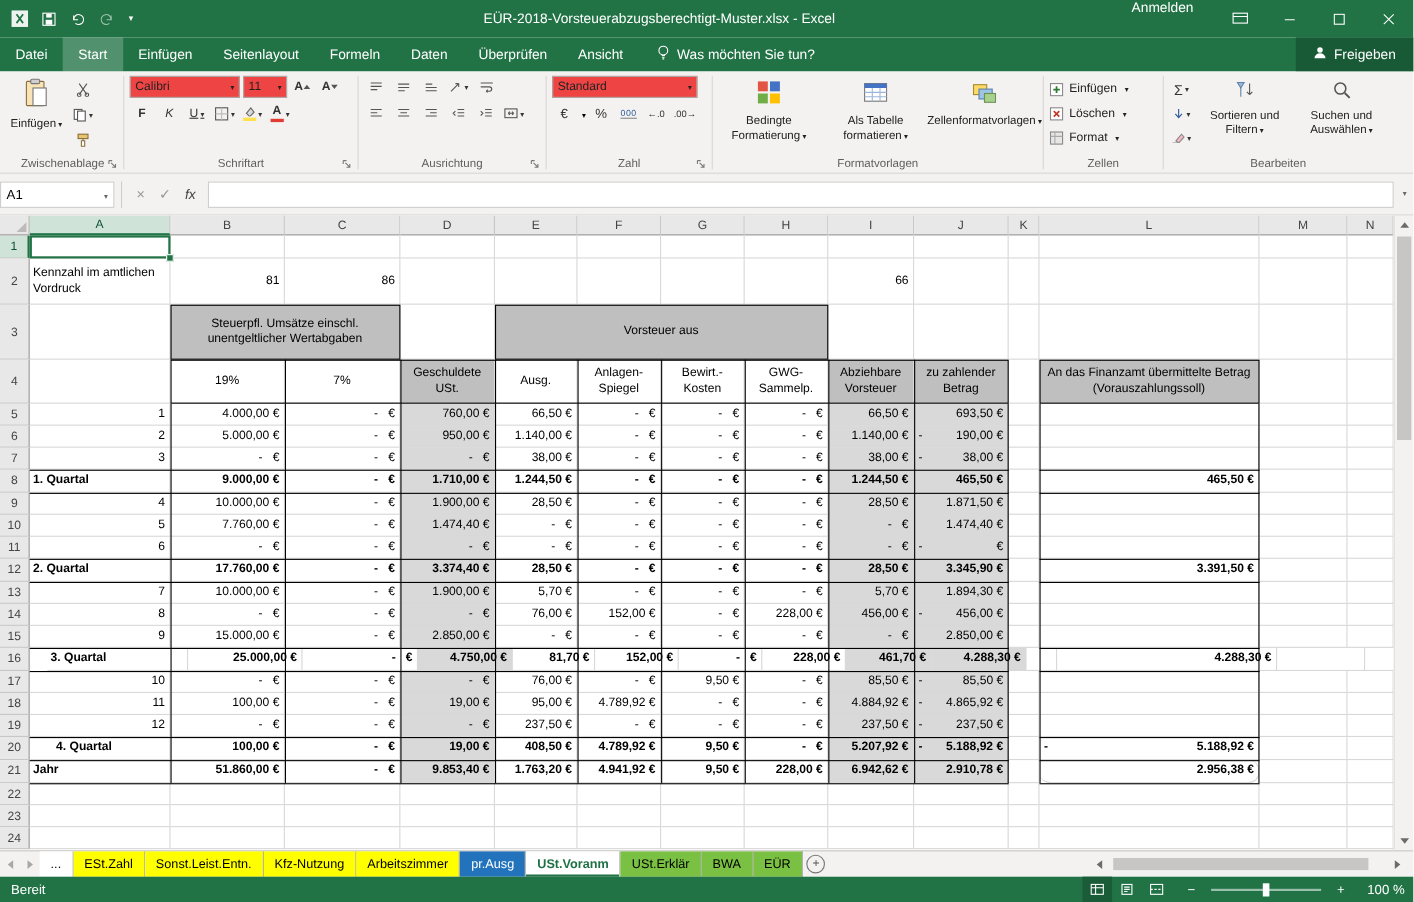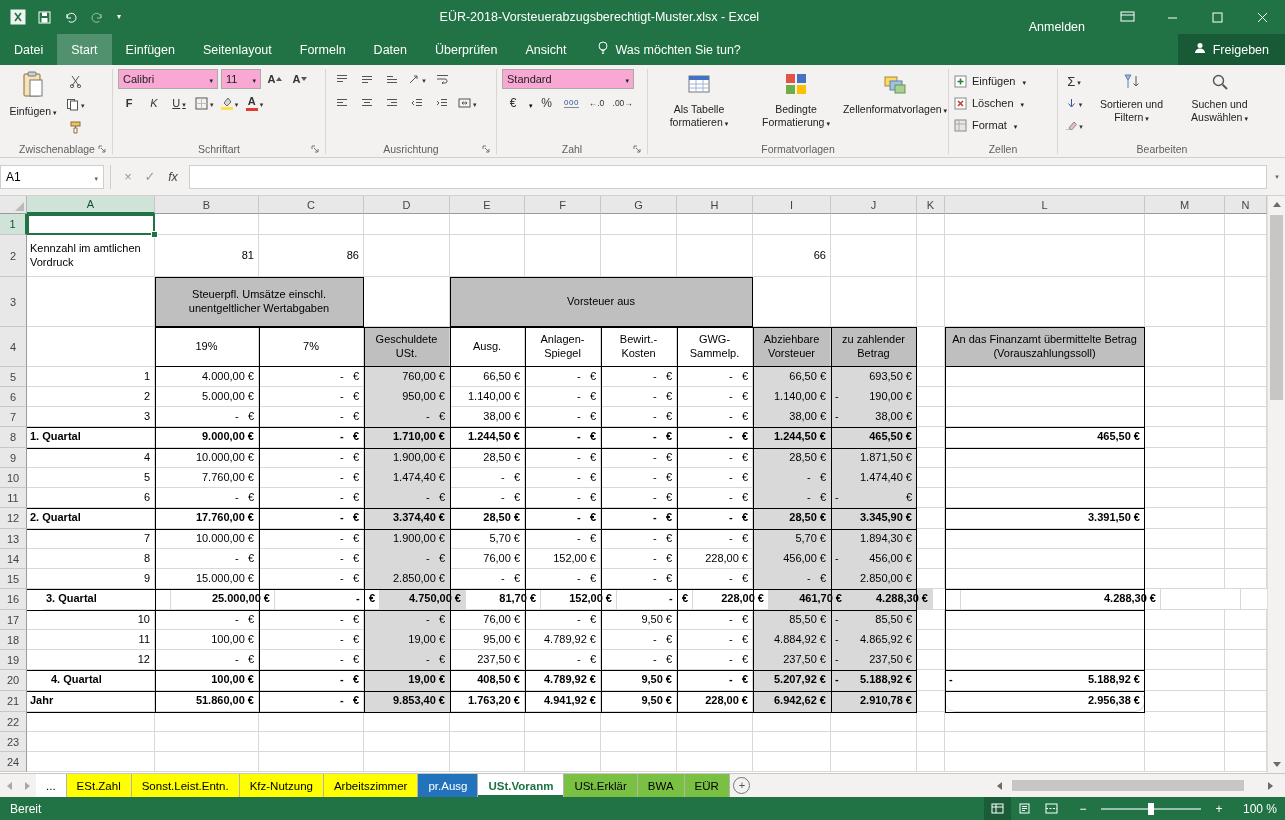--- a/index.html
+++ b/index.html
@@ -4,21 +4,21 @@
 <style>
   html,body{margin:0;padding:0}
   body{width:1285px;height:820px;overflow:hidden;font-family:"Liberation Sans",sans-serif;background:#fff}
   .app{position:relative;width:1285px;height:820px;overflow:hidden}
 
   
   .titlebar{position:absolute;top:0;left:0;right:0;height:34px;background:#217346;display:flex;align-items:center;color:#fff}
   .qat{display:flex;align-items:center;gap:12px;padding-left:10px;min-width:160px}
   .qat .qbtn{display:flex;align-items:center}
   .wtitle{flex:1;text-align:center;font-size:12.5px;white-space:nowrap;overflow:hidden}
-  .tbright{display:flex;align-items:flex-end;height:100%}
+  .tbright{display:flex;align-items:flex-start;height:100%}
   .signin{font-size:12.5px;margin-right:20px}
   .wbtn{width:45px;height:100%;display:flex;align-items:center;justify-content:center}
   .drop::after{content:"▾";font-size:7px;color:inherit;margin-left:2px;line-height:1}
   .dropw::after{content:"▾";font-size:8px;color:#fff;line-height:1}
 
   
   .tabrow{position:absolute;top:34px;left:0;right:0;height:31px;background:#217346;display:flex;align-items:stretch;color:#fff}
   .rtabs{display:flex}
   .rtab{padding:0 14px;display:flex;align-items:center;font-size:12.5px}
   .rtab.active{background:rgba(255,255,255,.22);font-weight:normal}
@@ -30,21 +30,21 @@
   .rgroup{position:relative;display:flex;flex-direction:column;box-sizing:border-box;padding:3px 5px 0 5px}
   .rbody{flex:1;display:flex;gap:5px}
   .rbody.col{flex-direction:column;justify-content:flex-start;gap:4px}
   .glabelrow{height:16px;display:flex;align-items:center;justify-content:center;position:relative}
   .glabel{font-size:10.5px;color:#605e5c;white-space:nowrap}
   .launcher{position:absolute;right:0;bottom:3px;display:flex}
   .gsep{width:1px;background:#d8d6d4;margin:3px 0}
   .rrow{display:flex;align-items:center;gap:3px}
   .sbtn{display:inline-flex;align-items:center;justify-content:center;height:20px;min-width:18px;padding:0 2px;font-size:11px;color:#333}
   .sbtn.b{font-weight:bold}.sbtn.i{font-style:italic}.sbtn.u span{text-decoration:underline}
-  .combo{background:#f9a8d4;border:1px solid #abaaa8;height:20px;display:flex;align-items:center;justify-content:space-between;font-size:11px;color:#222;padding:0 4px;box-sizing:border-box}
+  .combo{background:#ef4444;border:1px solid #abaaa8;height:20px;display:flex;align-items:center;justify-content:space-between;font-size:11px;color:#222;padding:0 4px;box-sizing:border-box}
   .pastebtn{width:52px;display:flex;flex-direction:column;align-items:center;justify-content:flex-start;gap:3px;padding-top:2px}
   .plabel{font-size:10.5px;color:#222;display:flex;align-items:center}
   .clipcol{display:flex;flex-direction:column;justify-content:flex-start;gap:3px;padding-top:2px}
   .colstack{display:inline-flex;flex-direction:column;align-items:center;gap:1px}
   .colorbar{display:block;width:12px;height:3px}
   .icA::before{content:"A";font-size:11px;font-weight:bold;color:#333;line-height:1}
   .tri{display:inline-block;width:0;height:0;margin-left:1px}
   .tri.up{border-left:3px solid transparent;border-right:3px solid transparent;border-bottom:4px solid #555}
   .tri.dn{border-left:3px solid transparent;border-right:3px solid transparent;border-top:4px solid #555}
   .i-sum::before{content:"Σ";font-size:13px;color:#333}
@@ -435,34 +435,34 @@
             </svg>
           </span>
         </div>
     </div>
     <div class="gsep"></div>
 
     <div class="rgroup" style="width:300px">
       <div class="rbody">
         <div class="bigbtn">
           <span><svg width="22" height="22">
-                <rect x="1" y="3" width="20" height="16" fill="#fff" stroke="#777"></rect>
-                <rect x="1" y="3" width="20" height="4" fill="#4472c4"></rect>
-                <path d="M1 11 H21 M1 15 H21 M8 7 V19 M15 7 V19" stroke="#9db6d9"></path>
-              </svg></span>
-          <span class="blabel"><span>Als Tabelle formatieren</span><span class="drop"></span></span>
-        </div>
-        <div class="bigbtn">
-          <span><svg width="22" height="22">
                 <rect x="1" y="1" width="9" height="9" fill="#e25444"></rect>
                 <rect x="12" y="1" width="9" height="9" fill="#4472c4"></rect>
                 <rect x="1" y="12" width="9" height="9" fill="#70ad47"></rect>
                 <rect x="12" y="12" width="9" height="9" fill="#ffc000"></rect>
               </svg></span>
           <span class="blabel"><span>Bedingte Formatierung</span><span class="drop"></span></span>
+        </div>
+        <div class="bigbtn">
+          <span><svg width="22" height="22">
+                <rect x="1" y="3" width="20" height="16" fill="#fff" stroke="#777"></rect>
+                <rect x="1" y="3" width="20" height="4" fill="#4472c4"></rect>
+                <path d="M1 11 H21 M1 15 H21 M8 7 V19 M15 7 V19" stroke="#9db6d9"></path>
+              </svg></span>
+          <span class="blabel"><span>Als Tabelle formatieren</span><span class="drop"></span></span>
         </div>
         <div class="bigbtn">
           <span><svg width="22" height="22">
                 <rect x="1" y="4" width="12" height="9" fill="#ffd966" stroke="#a68a2e"></rect>
                 <rect x="6" y="8" width="12" height="9" fill="#9dc3e6" stroke="#5b84a8"></rect>
                 <rect x="11" y="12" width="10" height="8" fill="#a9d18e" stroke="#6d9150"></rect>
               </svg></span>
           <span class="blabel"><span>Zellenformatvorlagen</span><span class="drop"></span></span>
         </div>
       </div>

